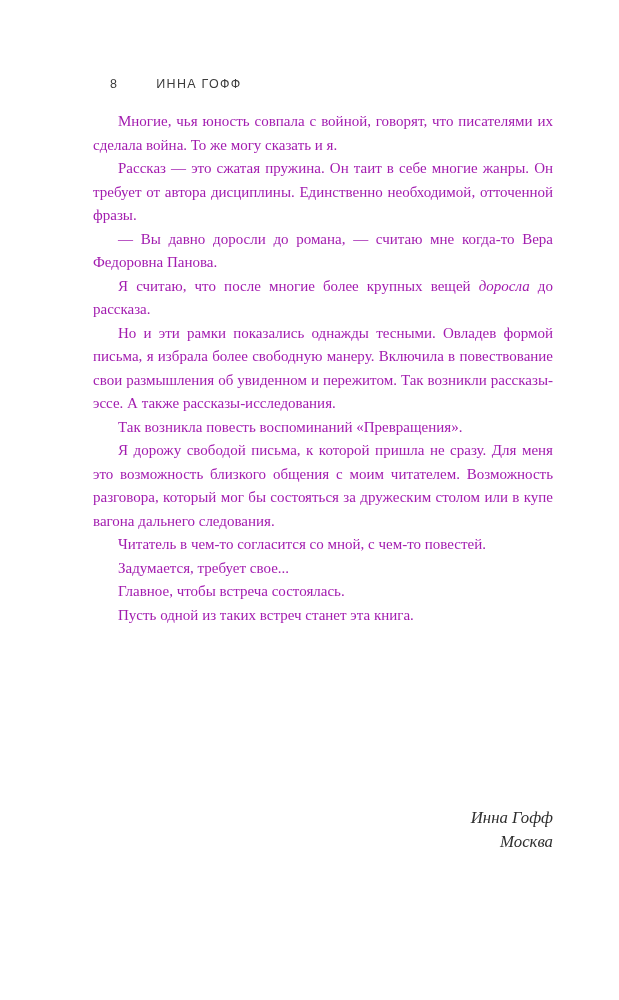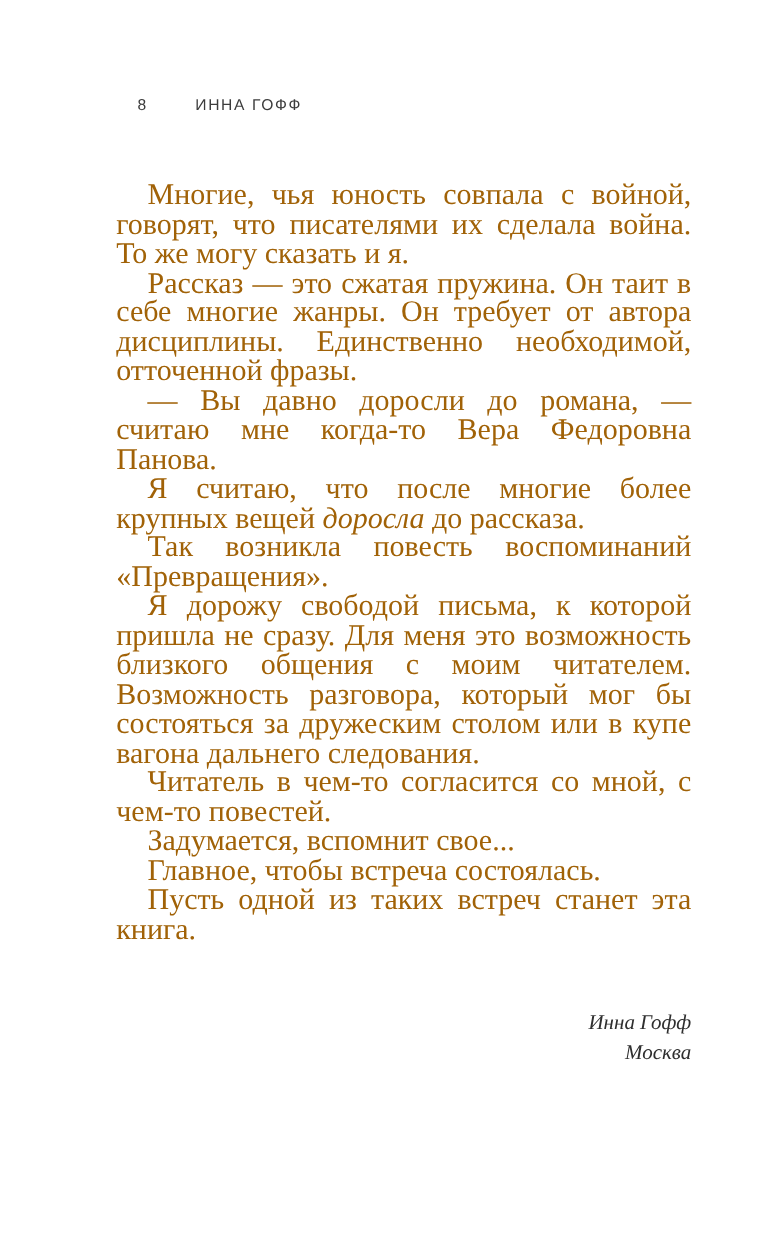--- a/index.html
+++ b/index.html
@@ -23,27 +23,27 @@
     display: flex;
     align-items: baseline;
     gap: 38px;
     font-family: "Liberation Sans", sans-serif;
     font-size: 12.5px;
     letter-spacing: 1.3px;
     color: #3c3c3c;
   }
   .body-text {
     position: absolute;
-    top: 145px;
+    top: 110px;
     left: 93px;
     width: 460px;
-    font-size: 24px;
+    font-size: 15px;
     line-height: 23.5px;
     text-align: justify;
-    color: #a16207;
+    color: #a21caf;
   }
   .body-text p {
     margin: 0;
     padding: 0;
     text-indent: 25px;
   }
   .body-text em {
   }
   .signature {
     position: absolute;
@@ -65,24 +65,25 @@
   <div class="running-head">
     <span>8</span>
     <span>ИННА ГОФФ</span>
   </div>
 
   <div class="body-text">
     <p>Многие, чья юность совпала с войной, говорят, что писателями их сделала война. То же могу сказать и я.</p>
     <p>Рассказ — это сжатая пружина. Он таит в себе многие жанры. Он требует от автора дисциплины. Единственно необходимой, отточенной фразы.</p>
     <p>— Вы давно доросли до романа, — считаю мне когда-то Вера Федоровна Панова.</p>
     <p><span>Я считаю, что после многие более крупных вещей </span><em>доросла</em><span> до рассказа.</span></p>
+    <p>Но и эти рамки показались однажды тесными. Овладев формой письма, я избрала более свободную манеру. Включила в повествование свои размышления об увиденном и пережитом. Так возникли рассказы-эссе. А также рассказы-исследования.</p>
     <p>Так возникла повесть воспоминаний «Превращения».</p>
     <p>Я дорожу свободой письма, к которой пришла не сразу. Для меня это возможность близкого общения с моим читателем. Возможность разговора, который мог бы состояться за дружеским столом или в купе вагона дальнего следования.</p>
     <p>Читатель в чем-то согласится со мной, с чем-то повестей.</p>
-    <p>Задумается, вспомнит свое...</p>
+    <p>Задумается, требует свое...</p>
     <p>Главное, чтобы встреча состоялась.</p>
     <p>Пусть одной из таких встреч станет эта книга.</p>
   </div>
 
   <div class="signature">
     <div>Инна Гофф</div>
     <div>Москва</div>
   </div>
 
 </div>

